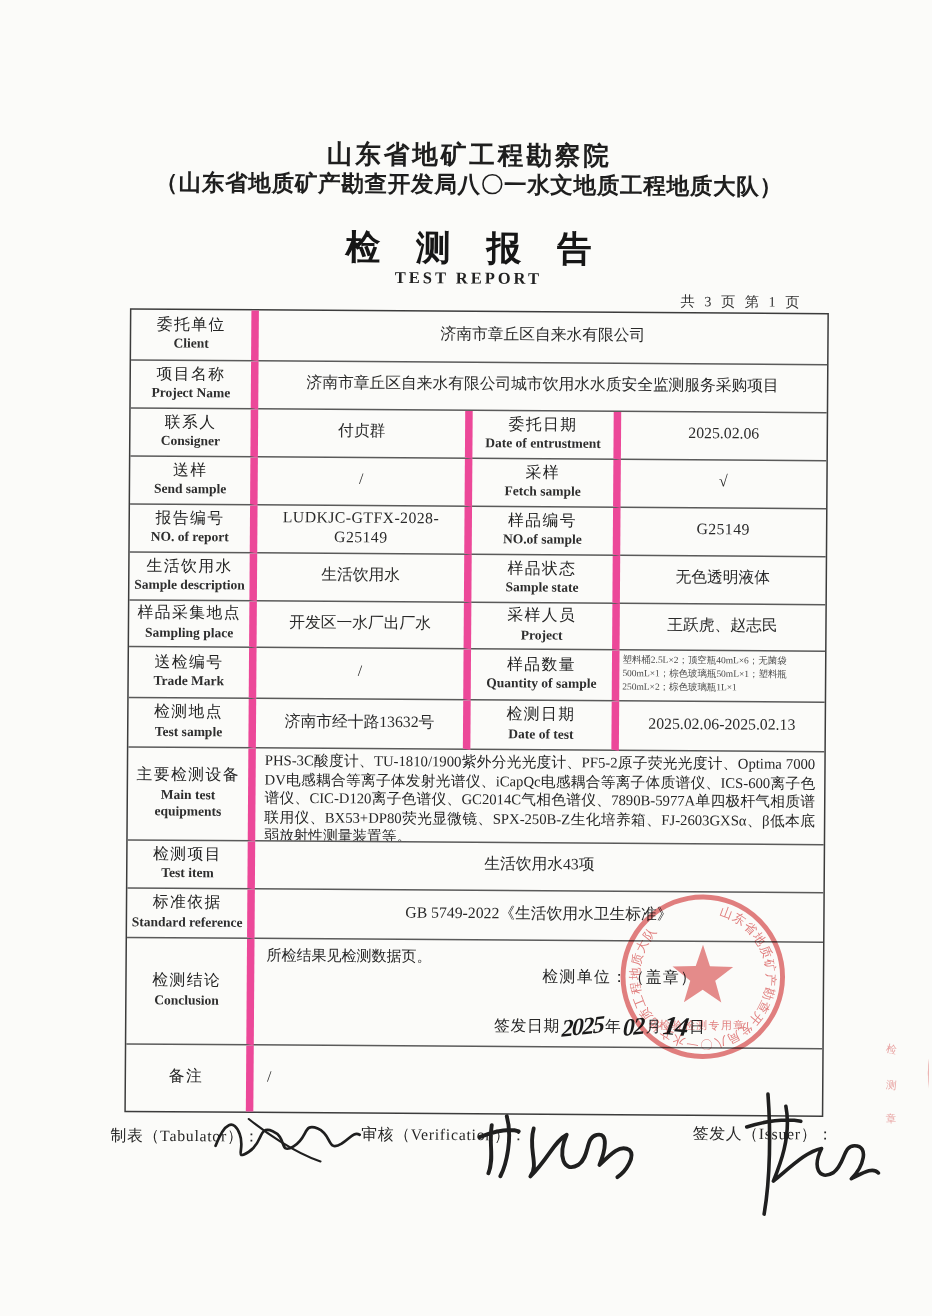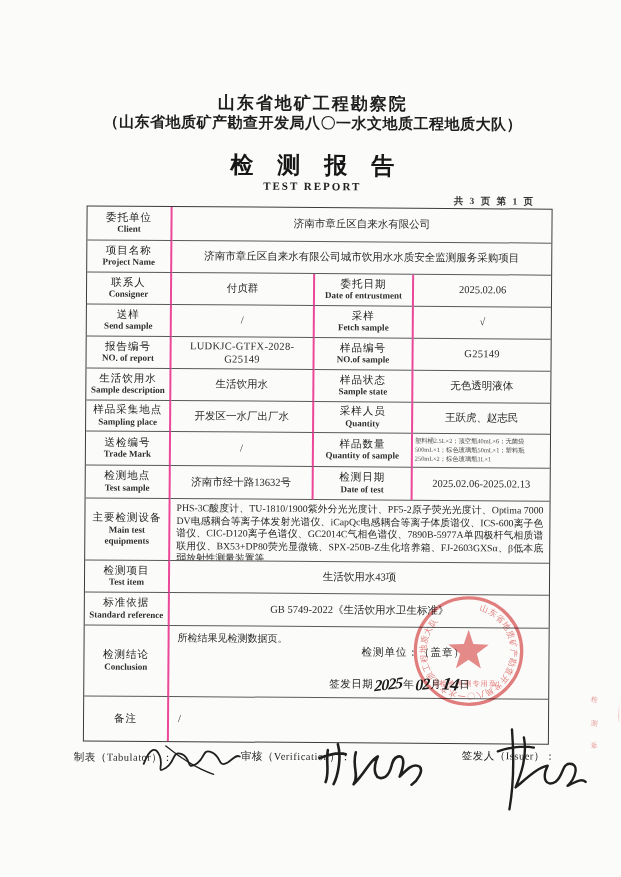--- a/index.html
+++ b/index.html
@@ -16,33 +16,33 @@
   }
   
   .org-name{position:absolute;top:92px;left:0;width:100%;text-align:center;
     font-size:17px;font-weight:bold;letter-spacing:2px;color:#1e1e1e;}
   .org-sub{position:absolute;top:114px;left:0;width:100%;text-align:center;
     font-size:15px;font-weight:bold;letter-spacing:0.5px;color:#1e1e1e;}
   .doc-title{position:absolute;top:150px;left:0;width:100%;text-align:center;
     font-size:23px;font-weight:bold;letter-spacing:24px;text-indent:24px;color:#161616;}
   .doc-title-en{position:absolute;top:180px;left:0;width:100%;text-align:center;
     font-size:11px;font-weight:bold;letter-spacing:2px;color:#222;}
-  .pagination{position:absolute;top:194px;left:452px;font-size:9.5px;letter-spacing:2px;color:#333;font-weight:bold;}
+  .pagination{position:absolute;top:194px;left:452px;font-size:9.5px;letter-spacing:2px;color:#333;}
   
   .report{
     position:absolute;left:85px;top:207px;width:464px;
     display:grid;
     grid-template-columns:85px 143px 99px 137px;
     grid-template-rows:34px 32px 32px 32px 32px 32px 31px 34px 33px 62px 32px 33px 71px 44px;
     border:1.4px solid #3c3c3c;
     box-sizing:content-box;
     background:transparent;
   }
   .cell{
-    border-right:2px solid #ec4899;border-bottom:1px solid #5a5a5a;
+    border-right:5px solid #ec4899;border-bottom:1px solid #5a5a5a;
     display:flex;align-items:center;justify-content:center;
     font-size:10.5px;line-height:1.2;color:#2a2a2a;
     overflow:hidden;box-sizing:border-box;padding:1px 3px;text-align:center;
   }
   .cell.noR{border-right:none;}
   .cell.noB{border-bottom:none;}
   .cell.span3{grid-column:span 3;}
   .label{flex-direction:column;}
   .label .cn{font-size:10.5px;letter-spacing:1px;color:#242424;}
   .label .en{font-size:9px;letter-spacing:0;color:#2e2e2e;font-weight:bold;}
@@ -145,21 +145,21 @@
     </div>
     <div class="cell noR">无色透明液体</div>
 
     <div class="cell label">
       <div class="cn">样品采集地点</div>
       <div class="en">Sampling place</div>
     </div>
     <div class="cell">开发区一水厂出厂水</div>
     <div class="cell label">
       <div class="cn">采样人员</div>
-      <div class="en">Quantity</div>
+      <div class="en">Project</div>
     </div>
     <div class="cell noR">王跃虎、赵志民</div>
 
     <div class="cell label">
       <div class="cn">送检编号</div>
       <div class="en">Trade Mark</div>
     </div>
     <div class="cell">/</div>
     <div class="cell label">
       <div class="cn">样品数量</div>

